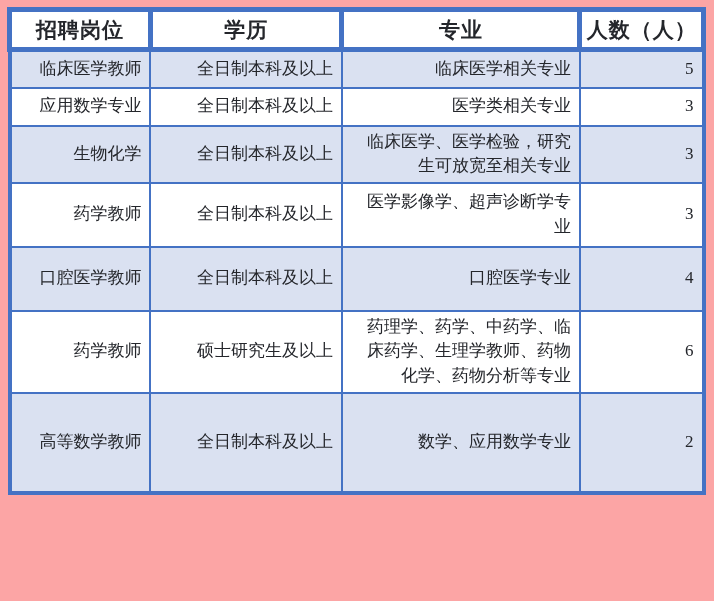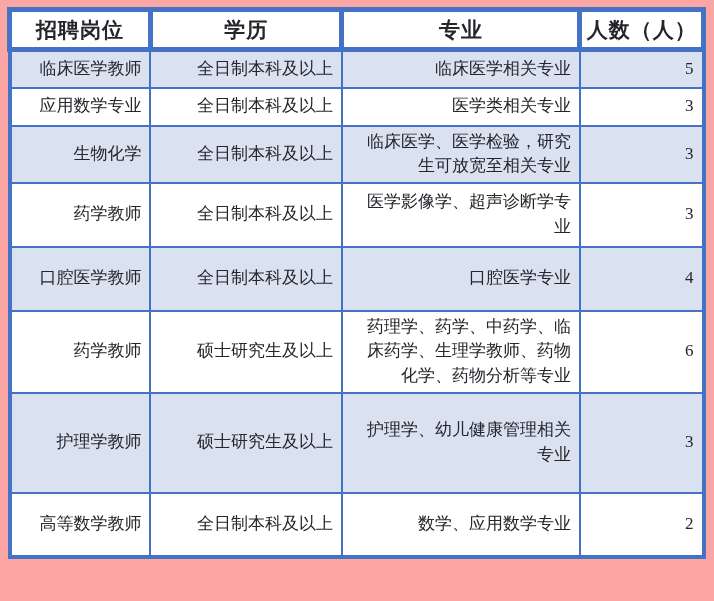--- a/index.html
+++ b/index.html
@@ -121,26 +121,20 @@
     <td class="count-cell">4</td>
   </tr>
 
   <tr>
     <td>药学教师</td>
     <td>硕士研究生及以上</td>
     <td>药理学、药学、中药学、临床药学、生理学教师、药物化学、药物分析等专业</td>
     <td class="count-cell">6</td>
   </tr>
 
-  <tr>
-    <td>护理学教师</td>
-    <td>硕士研究生及以上</td>
-    <td>护理学、幼儿健康管理相关专业</td>
-    <td class="count-cell">3</td>
-  </tr>
 
   <tr>
     <td>高等数学教师</td>
     <td>全日制本科及以上</td>
     <td>数学、应用数学专业</td>
     <td class="count-cell">2</td>
   </tr>
 
 </tbody>
   </table>

